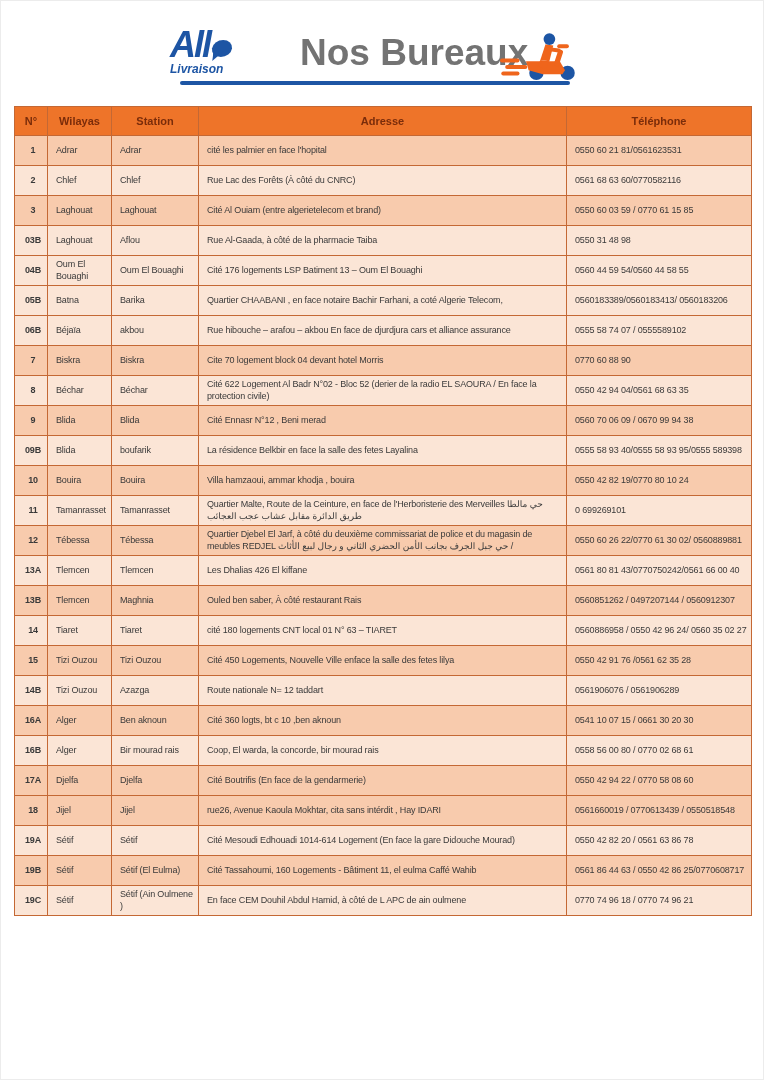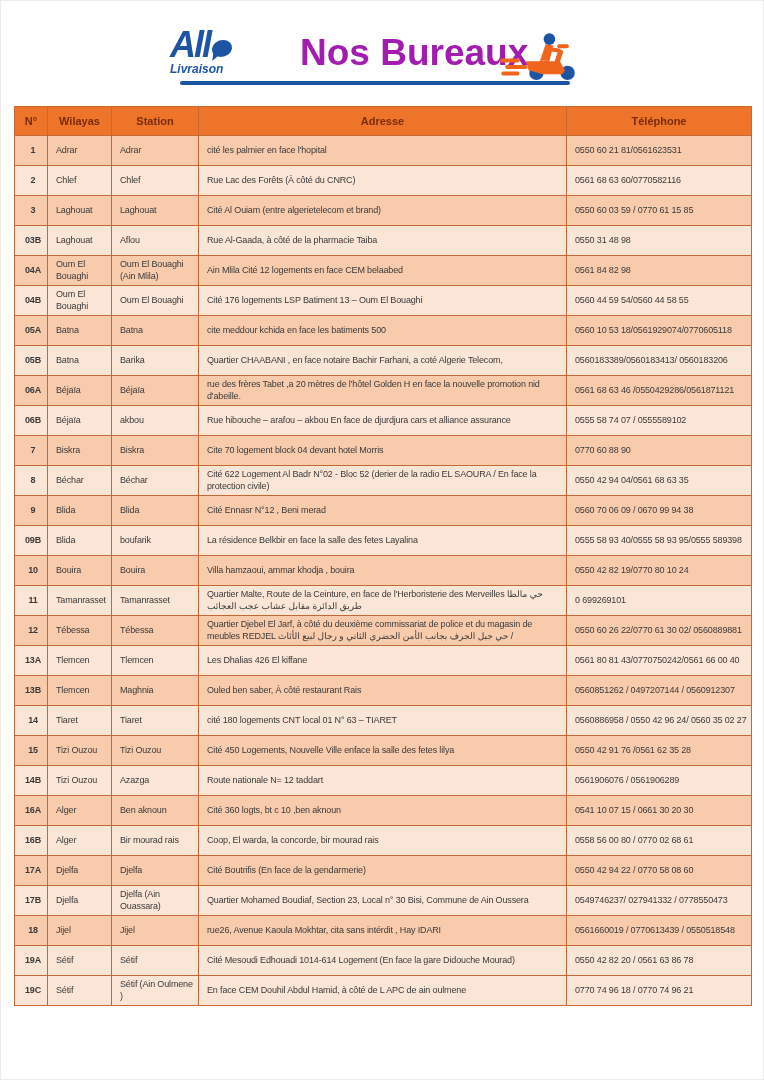--- a/index.html
+++ b/index.html
@@ -18,21 +18,21 @@
     border-radius:50% 50% 50% 50%; margin-left:2px; position:relative; top:3px;
     transform:skewX(-8deg);
   }
   .bubble::after {
     content:""; position:absolute; left:2px; bottom:-4px;
     border:5px solid transparent; border-top-color:#1d55a4; border-left-color:#1d55a4;
   }
   .logo-bottom { font-size:12px; font-weight:bold; letter-spacing:0px; line-height:16px; margin-top:1px; }
   .page-title {
     position:absolute; left:300px; top:8px; font-size:37px; font-weight:bold;
-    color:#a21caf; letter-spacing:0px; font-style:normal;
+    color:#737373; letter-spacing:0px; font-style:normal;
   }
   .scooter { position:absolute; left:500px; top:6px; }
   .header-underline {
     position:absolute; left:180px; top:57px; width:390px; height:4px;
     background:#1d55a4; border-radius:2px;
   }
 
   
   table.offices {
     position:absolute; left:14px; top:106px; width:737px;
@@ -132,55 +132,34 @@
           <td>Cité Al Ouiam (entre algerietelecom et brand)</td>
           <td>0550 60 03 59 / 0770 61 15 85</td>
         </tr>
         <tr class="light">
           <td class="num">03B</td>
           <td>Laghouat</td>
           <td>Aflou</td>
           <td>Rue Al-Gaada, à côté de la pharmacie Taiba</td>
           <td>0550 31 48 98</td>
         </tr>
-        <tr class="dark">
-          <td class="num">04A</td>
-          <td>Oum El Bouaghi</td>
-          <td>Oum El Bouaghi (Ain Mlila)</td>
-          <td>Ain Mlila Cité 12 logements en face CEM belaabed</td>
-          <td>0561 84 82 98</td>
-        </tr>
         <tr class="light">
           <td class="num">04B</td>
           <td>Oum El Bouaghi</td>
           <td>Oum El Bouaghi</td>
           <td>Cité 176 logements LSP Batiment 13 – Oum El Bouaghi</td>
           <td>0560 44 59 54/0560 44 58 55</td>
         </tr>
-        <tr class="dark">
-          <td class="num">05A</td>
-          <td>Batna</td>
-          <td>Batna</td>
-          <td>cite meddour kchida en face les batiments 500</td>
-          <td>0560 10 53 18/0561929074/0770605118</td>
-        </tr>
         <tr class="light">
           <td class="num">05B</td>
           <td>Batna</td>
           <td>Barika</td>
           <td>Quartier CHAABANI , en face notaire Bachir Farhani, a coté Algerie Telecom,</td>
           <td>0560183389/0560183413/ 0560183206</td>
         </tr>
-        <tr class="dark">
-          <td class="num">06A</td>
-          <td>Béjaïa</td>
-          <td>Béjaïa</td>
-          <td>rue des frères Tabet ,a 20 mètres de l'hôtel Golden H en face la nouvelle promotion nid d'abeille.</td>
-          <td>0561 68 63 46 /0550429286/0561871121</td>
-        </tr>
         <tr class="light">
           <td class="num">06B</td>
           <td>Béjaïa</td>
           <td>akbou</td>
           <td>Rue hibouche – arafou – akbou En face de djurdjura cars et alliance assurance</td>
           <td>0555 58 74 07 / 0555589102</td>
         </tr>
         <tr class="dark">
           <td class="num">7</td>
           <td>Biskra</td>
@@ -279,41 +258,41 @@
           <td>Coop, El warda, la concorde, bir mourad rais</td>
           <td>0558 56 00 80 / 0770 02 68 61</td>
         </tr>
         <tr class="dark">
           <td class="num">17A</td>
           <td>Djelfa</td>
           <td>Djelfa</td>
           <td>Cité Boutrifis (En face de la gendarmerie)</td>
           <td>0550 42 94 22 / 0770 58 08 60</td>
         </tr>
-        <tr class="light">
-          <td class="num">17B</td>
-          <td>Djelfa</td>
-          <td>Djelfa (Ain Ouassara)</td>
-          <td>Quartier Mohamed Boudiaf, Section 23, Local n° 30 Bisi, Commune de Ain Oussera</td>
-          <td>0549746237/ 027941332 / 0778550473</td>
-        </tr>
         <tr class="dark">
           <td class="num">18</td>
           <td>Jijel</td>
           <td>Jijel</td>
           <td>rue26, Avenue Kaoula Mokhtar, cita sans intérdit , Hay IDARI</td>
           <td>0561660019 / 0770613439 / 0550518548</td>
         </tr>
         <tr class="light">
           <td class="num">19A</td>
           <td>Sétif</td>
           <td>Sétif</td>
           <td>Cité Mesoudi Edhouadi 1014-614 Logement (En face la gare Didouche Mourad)</td>
           <td>0550 42 82 20 / 0561 63 86 78</td>
         </tr>
+        <tr class="dark">
+          <td class="num">19B</td>
+          <td>Sétif</td>
+          <td>Sétif (El Eulma)</td>
+          <td>Cité Tassahoumi, 160 Logements - Bâtiment 11, el eulma Caffé Wahib</td>
+          <td>0561 86 44 63 / 0550 42 86 25/0770608717</td>
+        </tr>
         <tr class="light">
           <td class="num">19C</td>
           <td>Sétif</td>
           <td>Sétif (Ain Oulmene )</td>
           <td>En face CEM Douhil Abdul Hamid, à côté de L APC de ain oulmene</td>
           <td>0770 74 96 18 / 0770 74 96 21</td>
         </tr>
       </tbody>
   </table>
 

